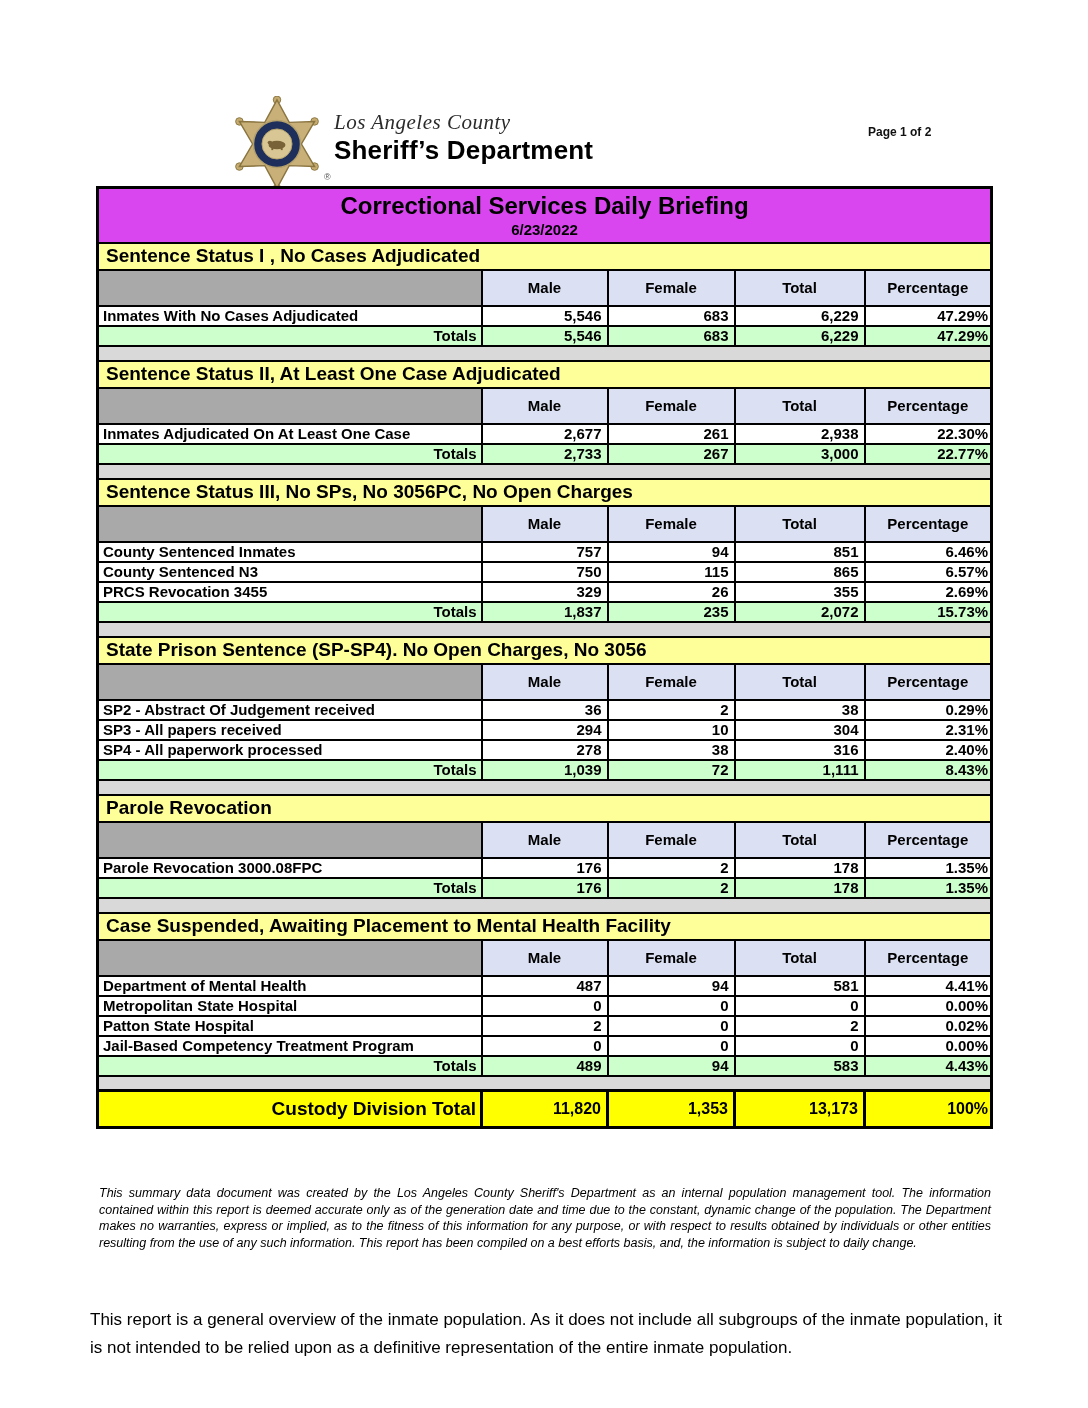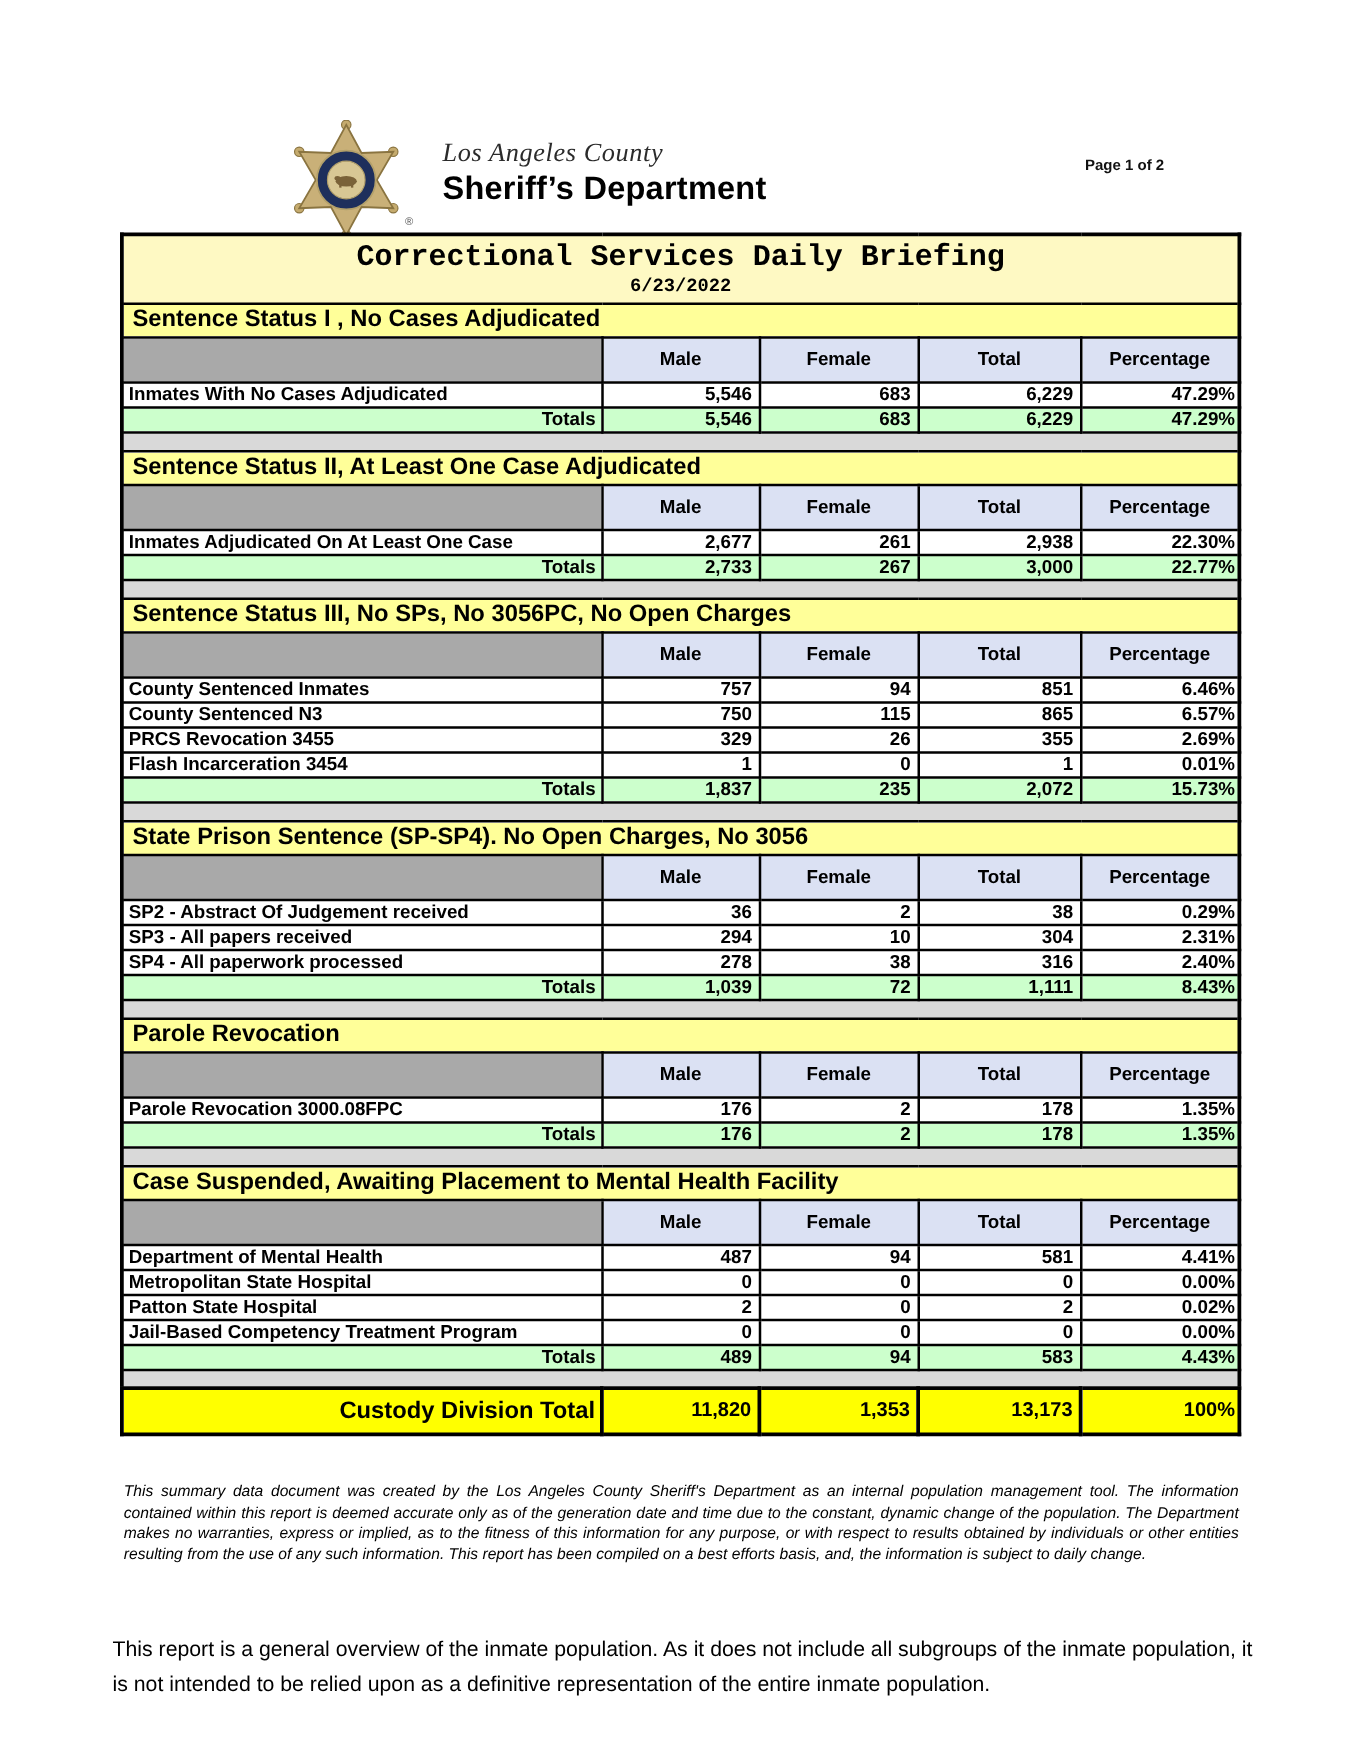--- a/index.html
+++ b/index.html
@@ -3,21 +3,21 @@
 <meta charset="utf-8">
 <style>
   * { margin:0; padding:0; box-sizing:border-box; }
   body { font-family:"Liberation Sans", sans-serif; }
   .page {
     position:relative; width:1088px; height:1408px;
     background:#ffffff; overflow:hidden;
   }
 
   
-  .logo-wrap { position:absolute; left:230px; top:96px; display:flex; align-items:flex-start;gap:20px; }
+  .logo-wrap { position:absolute; left:230px; top:96px; display:flex; align-items:flex-start; }
   .badge { width:94px; height:96px; }
   .logo-text { margin-left:10px; margin-top:14px; }
   .logo-county {
     font-family:"Liberation Serif", serif; font-style:italic;
     font-size:21px; color:#2b2b2b; letter-spacing:0.5px;
   }
   .logo-dept {
     font-family:"Liberation Sans", sans-serif; font-weight:bold;
     font-size:26px; color:#000; letter-spacing:0.2px; margin-top:0px;
   }
@@ -27,21 +27,21 @@
   
   table.report {
     position:absolute; left:96px; top:186px; width:894px;
     border-collapse:collapse; table-layout:fixed;
     border:3px solid #000;
     font-family:"Liberation Sans", sans-serif;
   }
   table.report td { border:2px solid #000; overflow:hidden; white-space:nowrap; }
 
   td.banner {
-    background:#fef9c3; text-align:center; height:55px; padding:2px 0;font-family:Liberation Mono, monospace;
+    background:#d946ef; text-align:center; height:55px; padding:2px 0;
   }
   .banner-title { font-size:24px; font-weight:bold; color:#000; }
   .banner-date  { font-size:15px; font-weight:bold; color:#000; margin-top:1px; }
 
   tr.sec-head td {
     background:#ffff99; font-size:19px; font-weight:bold;
     text-align:left; padding:1px 0 2px 7px; height:24px; color:#000;
   }
   tr.col-head td {
     height:36px; font-size:15px; font-weight:bold; text-align:center;
@@ -207,27 +207,20 @@
       <td class="num">865</td>
       <td class="pct">6.57%</td>
     </tr>
     <tr class="data">
       <td class="lbl">PRCS Revocation 3455</td>
       <td class="num">329</td>
       <td class="num">26</td>
       <td class="num">355</td>
       <td class="pct">2.69%</td>
     </tr>
-    <tr class="data">
-      <td class="lbl">Flash Incarceration 3454</td>
-      <td class="num">1</td>
-      <td class="num">0</td>
-      <td class="num">1</td>
-      <td class="pct">0.01%</td>
-    </tr>
     <tr class="totals">
       <td class="lbl-r">Totals</td>
       <td class="num">1,837</td>
       <td class="num">235</td>
       <td class="num">2,072</td>
       <td class="pct">15.73%</td>
     </tr>
     <tr class="spacer">
           <td colspan="5"></td>
         </tr>

